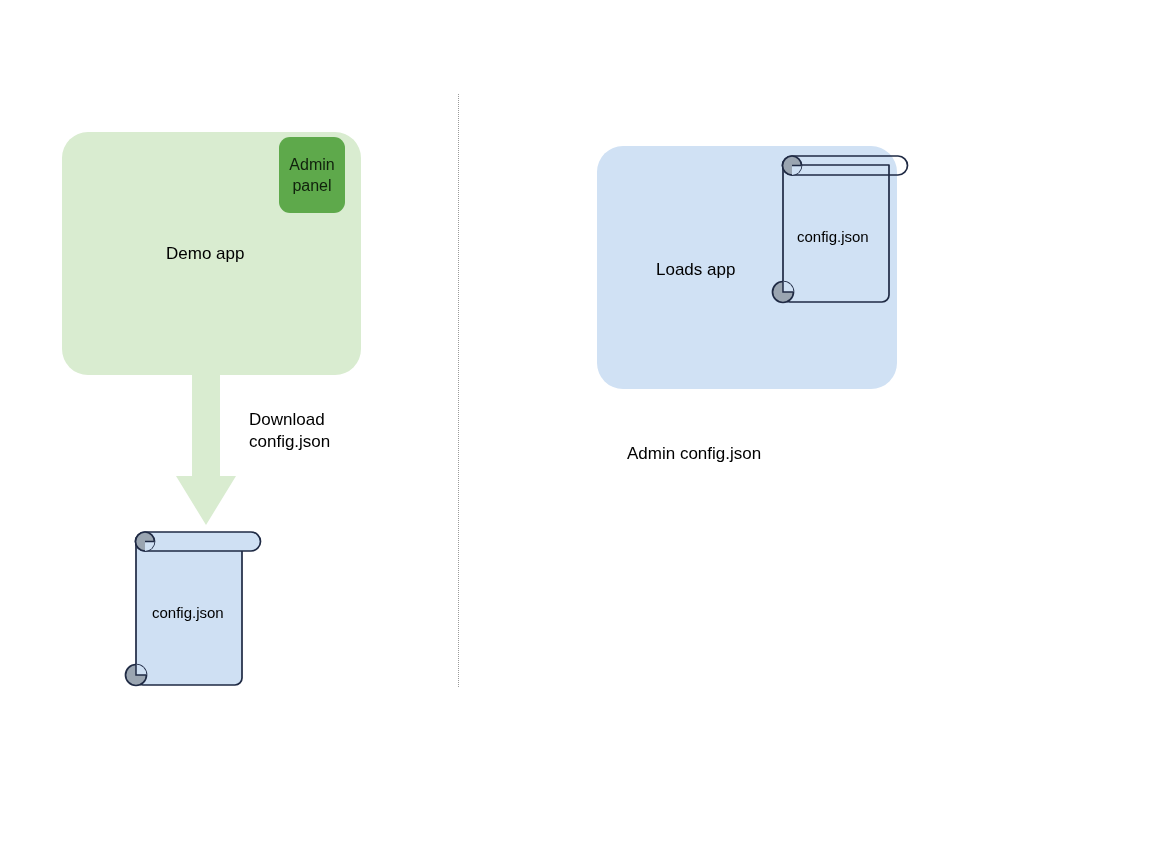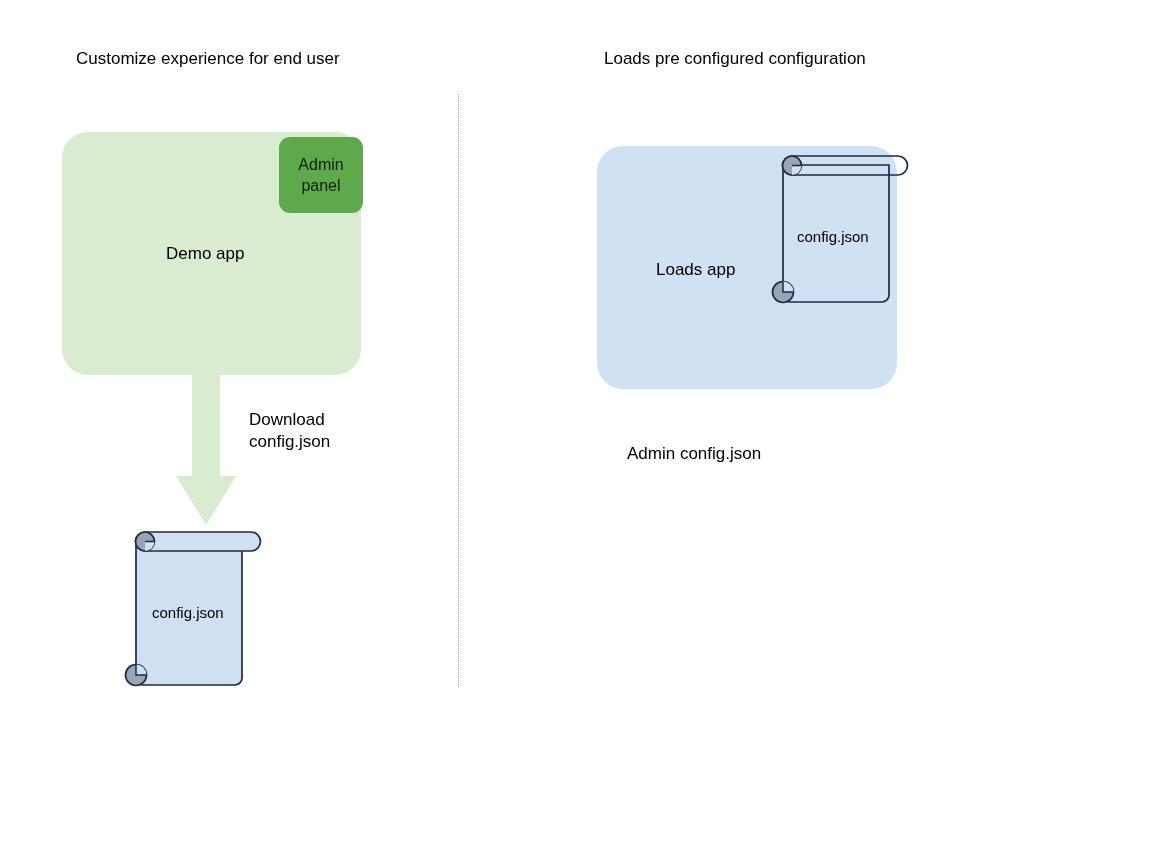--- a/index.html
+++ b/index.html
@@ -69,21 +69,21 @@
     color: #000000;
   }
   #admin-app-label { left: 166px; top: 244px; }
   #demo-app-label  { left: 656px; top: 260px; }
 
   
   #admin-panel {
     position: absolute;
     left: 279px;
     top: 137px;
-    width: 84px;
+    width: 66px;
     height: 76px;
     background: #5ea94b;
     border-radius: 11px;
     display: flex;
     align-items: center;
     justify-content: center;
   }
   #admin-panel-label {
     font-size: 16px;
     line-height: 21px;
@@ -137,23 +137,21 @@
     line-height: 20px;
     white-space: nowrap;
     color: #000000;
   }
 </style>
 </head>
 <body>
 
 <div class="canvas">
 
-  <div class="section-title" id="title-left">Customize experience for end user</div>
-
-  <div class="section-title" id="title-right">Loads pre configured configuration</div>
+
 
   <div id="divider"></div>
 
   <div class="app-box" id="admin-app"></div>
 
   <div class="app-label" id="admin-app-label">Demo app</div>
 
   <div id="admin-panel">
     <div id="admin-panel-label">
       <span>Admin</span><br>

